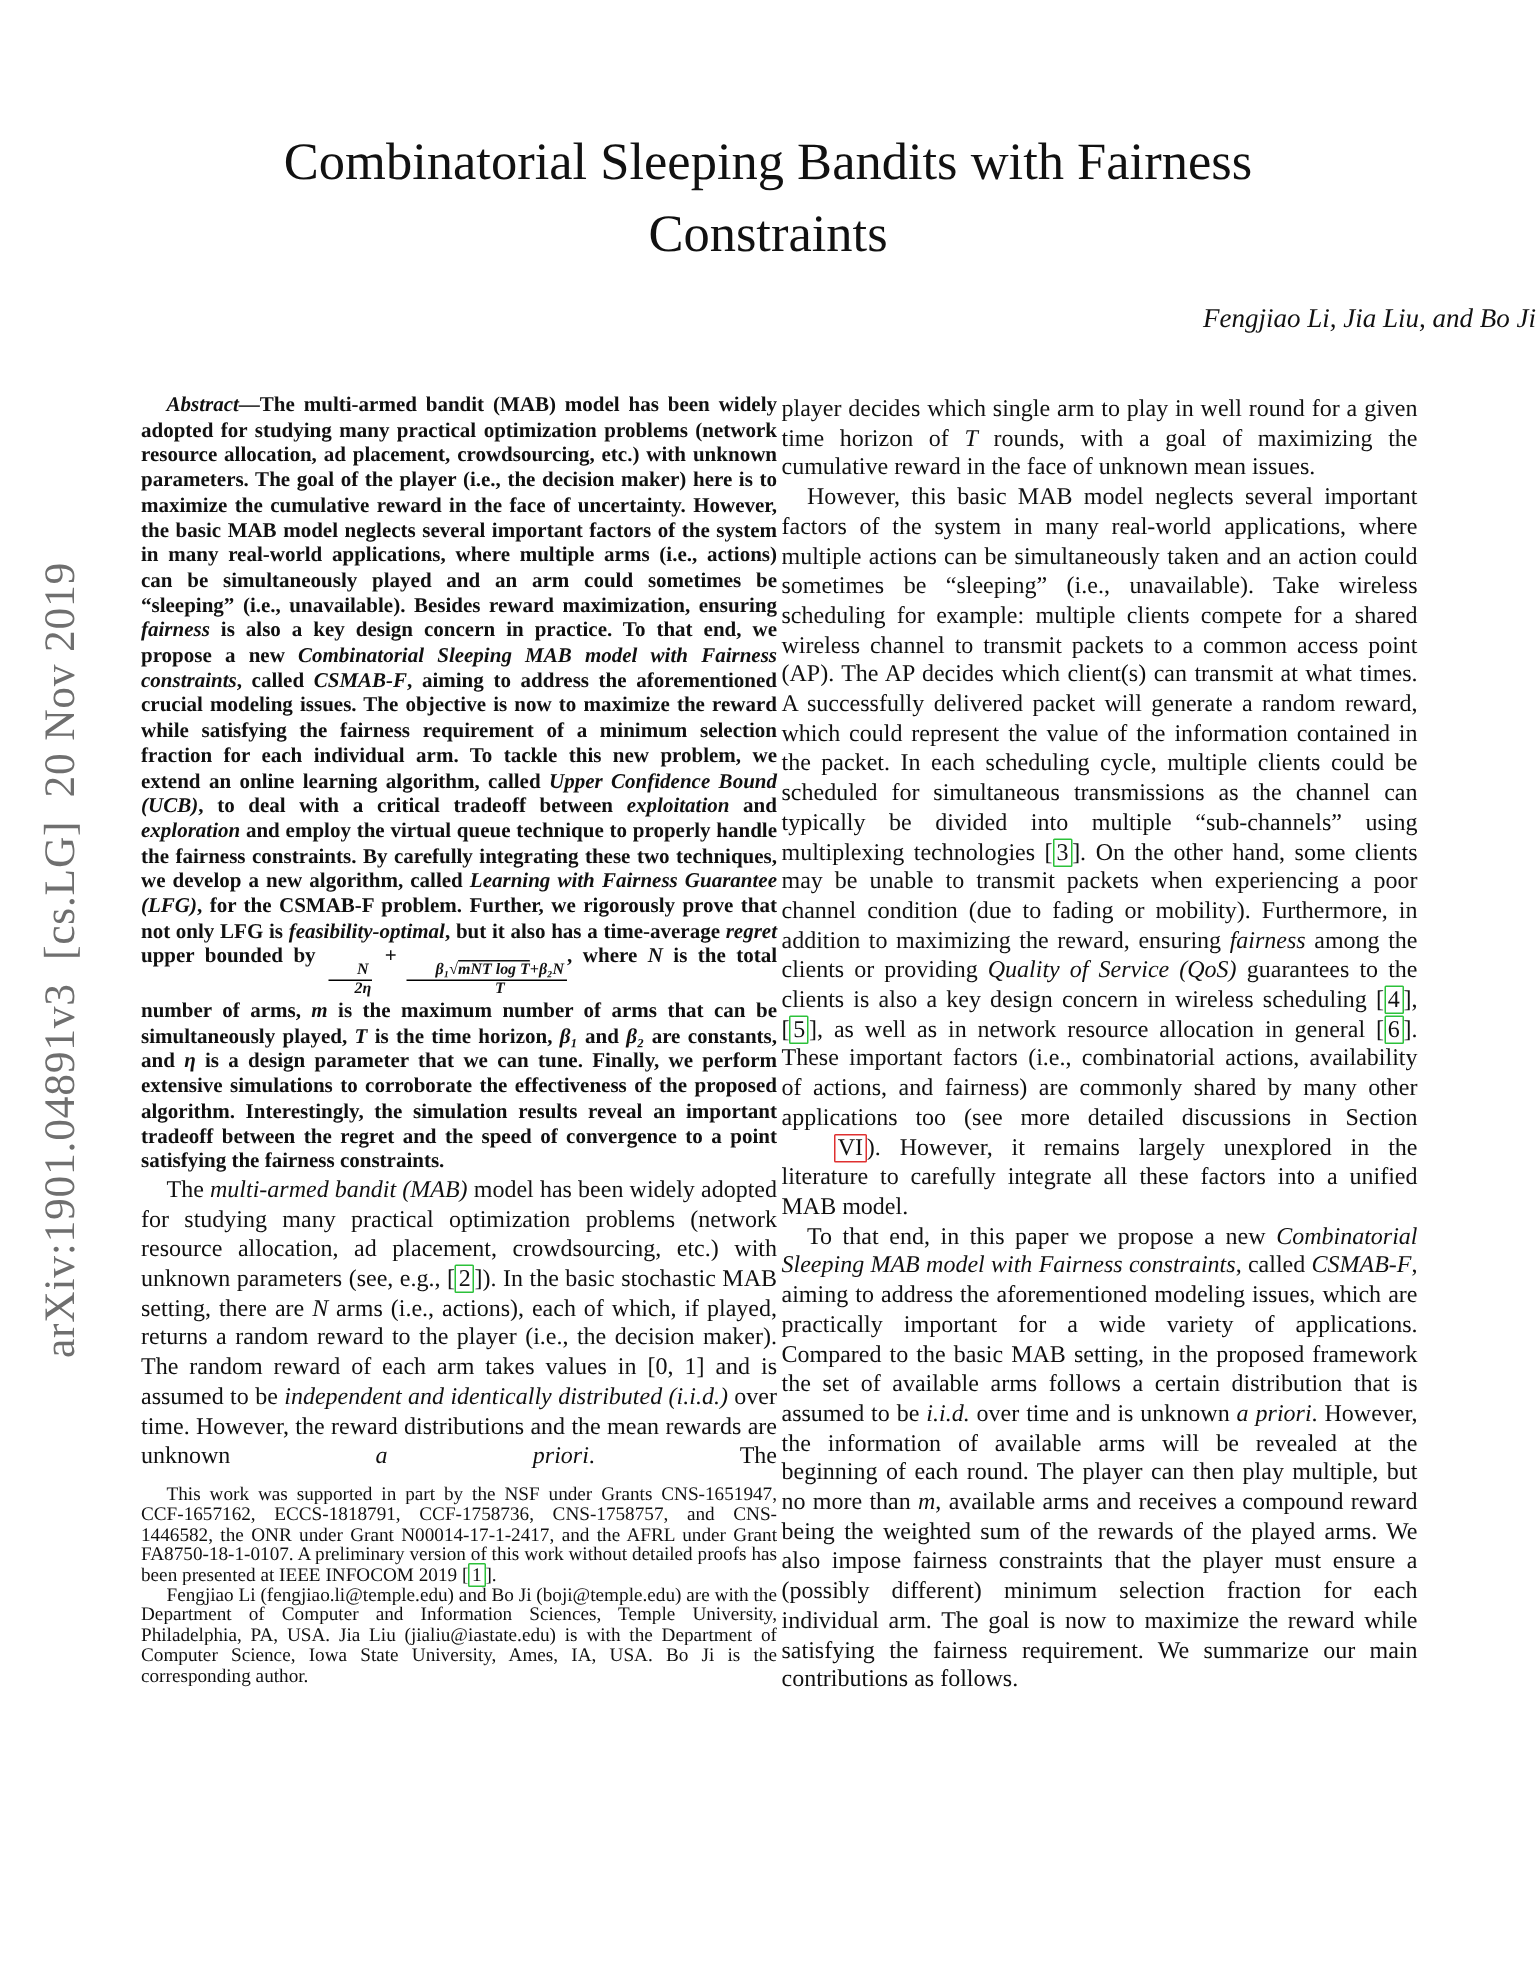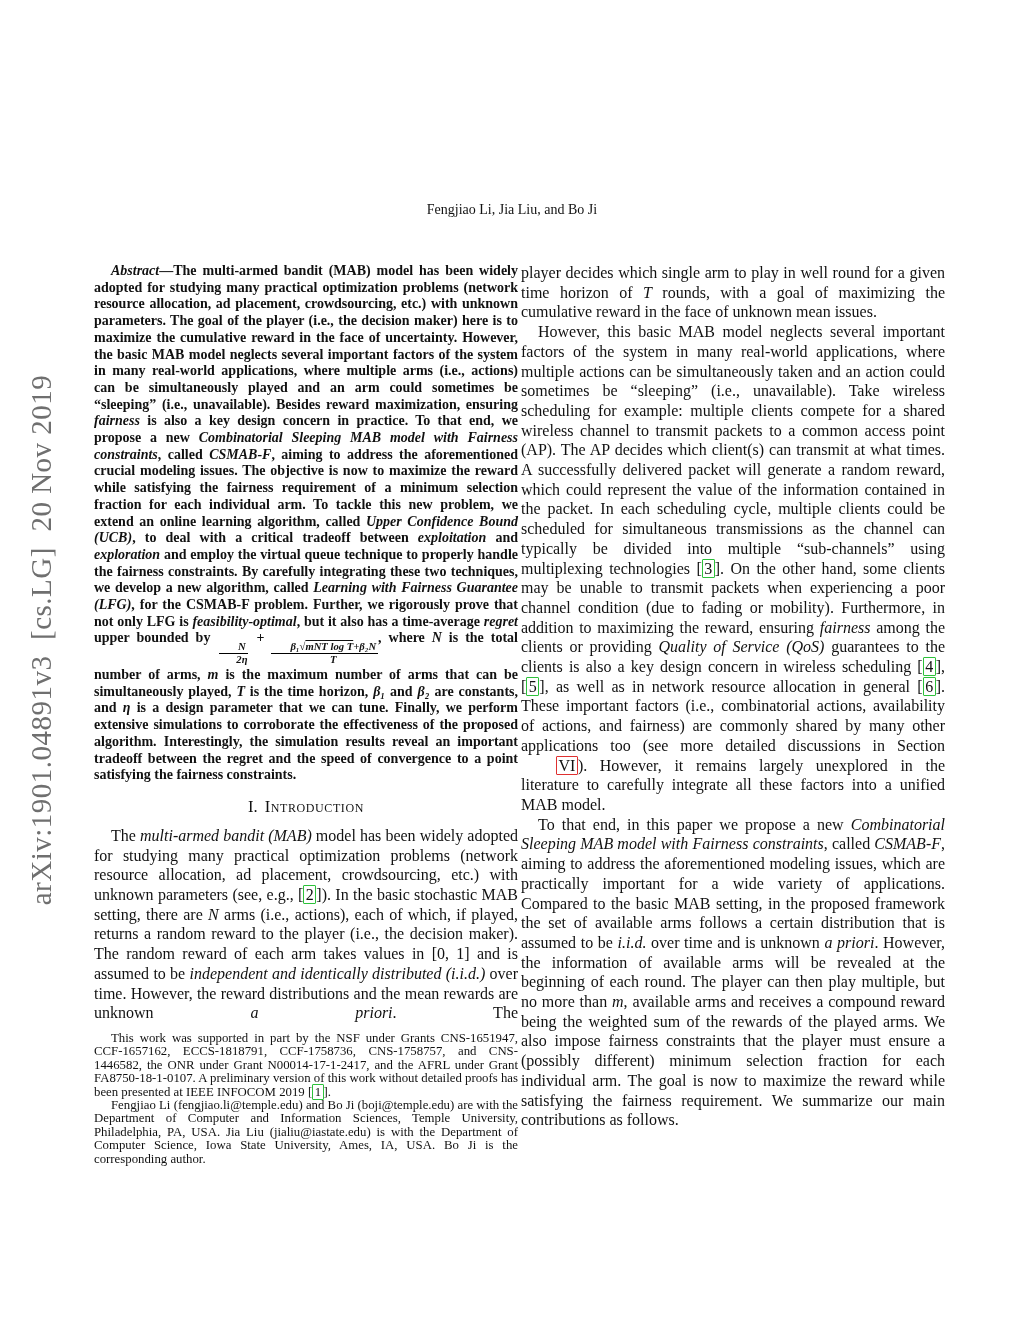--- a/index.html
+++ b/index.html
@@ -25,22 +25,23 @@
     top:84px;left:112px;width:800px;
     margin:0;
     text-align:center;
     font-size:35px;
     font-weight:400;
     line-height:1.36;
   }
   .authors{
     position:absolute;
     top:202px;left:0;right:0;
-    text-align:center;
-    font-size:14px;
+    text-align:right;
+    font-size:18px;
+    font-style:italic;
   }
   .col{
     position:absolute;
     top:263px;
     width:424px;
   }
   .col-left{left:81px;margin-left:13px;}
   .col-right{left:521px;}
   p{margin:0;}
   .abstract{
@@ -104,35 +105,33 @@
   .frac .num{border-bottom:1.2px solid #000;padding:0 2px;}
   .frac .den{padding:0 2px;}
 </style>
 </head>
 <body>
 
 <div class="page">
 
   <div class="arxiv-strip">arXiv:1901.04891v3  [cs.LG]  20 Nov 2019</div>
 
+  <h1 class="title">Combinatorial Sleeping Bandits with Fairness Constraints</h1>
 
   <div class="authors">Fengjiao Li, Jia Liu, and Bo Ji</div>
 
   <div class="col col-left">
     <p class="abstract indent"><span class="s-bi">Abstract</span><span class="s-b">—The multi-armed bandit (MAB) model has been widely adopted for studying many practical optimization problems (network resource allocation, ad placement, crowdsourcing, etc.) with unknown parameters. The goal of the player (i.e., the decision maker) here is to maximize the cumulative reward in the face of uncertainty. However, the basic MAB model neglects several important factors of the system in many real-world applications, where multiple arms (i.e., actions) can be simultaneously played and an arm could sometimes be “sleeping” (i.e., unavailable). Besides reward maximization, ensuring </span><span class="s-bi">fairness</span><span class="s-b"> is also a key design concern in practice. To that end, we propose a new </span><span class="s-bi">Combinatorial Sleeping MAB model with Fairness constraints</span><span class="s-b">, called </span><span class="s-bi">CSMAB-F</span><span class="s-b">, aiming to address the aforementioned crucial modeling issues. The objective is now to maximize the reward while satisfying the fairness requirement of a minimum selection fraction for each individual arm. To tackle this new problem, we extend an online learning algorithm, called </span><span class="s-bi">Upper Confidence Bound (UCB)</span><span class="s-b">, to deal with a critical tradeoff between </span><span class="s-bi">exploitation</span><span class="s-b"> and </span><span class="s-bi">exploration</span><span class="s-b"> and employ the virtual queue technique to properly handle the fairness constraints. By carefully integrating these two techniques, we develop a new algorithm, called </span><span class="s-bi">Learning with Fairness Guarantee (LFG)</span><span class="s-b">, for the CSMAB-F problem. Further, we rigorously prove that not only LFG is </span><span class="s-bi">feasibility-optimal</span><span class="s-b">, but it also has a time-average </span><span class="s-bi">regret</span><span class="s-b"> upper bounded by </span><span class="frac s-b">
           <span class="num"><span class="s-i">N</span></span>
           <span class="den"><span class="s-i">2η</span></span>
         </span><span class="s-b"> + </span><span class="frac s-b">
           <span class="num"><span class="s-i">β₁</span><span>√</span><span class="s-i s-ol">mNT log T</span><span class="s-i">+β₂N</span></span>
           <span class="den"><span class="s-i">T</span></span>
         </span><span class="s-b">, where </span><span class="s-bm">N</span><span class="s-b"> is the total number of arms, </span><span class="s-bm">m</span><span class="s-b"> is the maximum number of arms that can be simultaneously played, </span><span class="s-bm">T</span><span class="s-b"> is the time horizon, </span><span class="s-bm">β₁</span><span class="s-b"> and </span><span class="s-bm">β₂</span><span class="s-b"> are constants, and </span><span class="s-bm">η</span><span class="s-b"> is a design parameter that we can tune. Finally, we perform extensive simulations to corroborate the effectiveness of the proposed algorithm. Interestingly, the simulation results reveal an important tradeoff between the regret and the speed of convergence to a point satisfying the fairness constraints.</span></p>
 
-    <h2 class="sec-heading">
-      <span>I.</span><span class="sc">Introduction</span>
-    </h2>
 
     <p class="body indent cont"><span>The </span><span class="s-i">multi-armed bandit (MAB)</span><span> model has been widely adopted for studying many practical optimization problems (network resource allocation, ad placement, crowdsourcing, etc.) with unknown parameters (see, e.g., [</span><span class="s-cg">2</span><span>]). In the basic stochastic MAB setting, there are </span><span class="s-m">N</span><span> arms (i.e., actions), each of which, if played, returns a random reward to the player (i.e., the decision maker). The random reward of each arm takes values in [0, 1] and is assumed to be </span><span class="s-i">independent and identically distributed (i.i.d.)</span><span> over time. However, the reward distributions and the mean rewards are unknown </span><span class="s-i">a priori</span><span>. The</span></p>
 
     <div class="footnote">
       <p class="indent"><span>This work was supported in part by the NSF under Grants CNS-1651947, CCF-1657162, ECCS-1818791, CCF-1758736, CNS-1758757, and CNS-1446582, the ONR under Grant N00014-17-1-2417, and the AFRL under Grant FA8750-18-1-0107. A preliminary version of this work without detailed proofs has been presented at IEEE INFOCOM 2019 [</span><span class="s-cg">1</span><span>].</span></p>
       <p class="indent"><span>Fengjiao Li (fengjiao.li@temple.edu) and Bo Ji (boji@temple.edu) are with the Department of Computer and Information Sciences, Temple University, Philadelphia, PA, USA. Jia Liu (jialiu@iastate.edu) is with the Department of Computer Science, Iowa State University, Ames, IA, USA. Bo Ji is the corresponding author.</span></p>
     </div>
   </div>
 
   <div class="col col-right">

